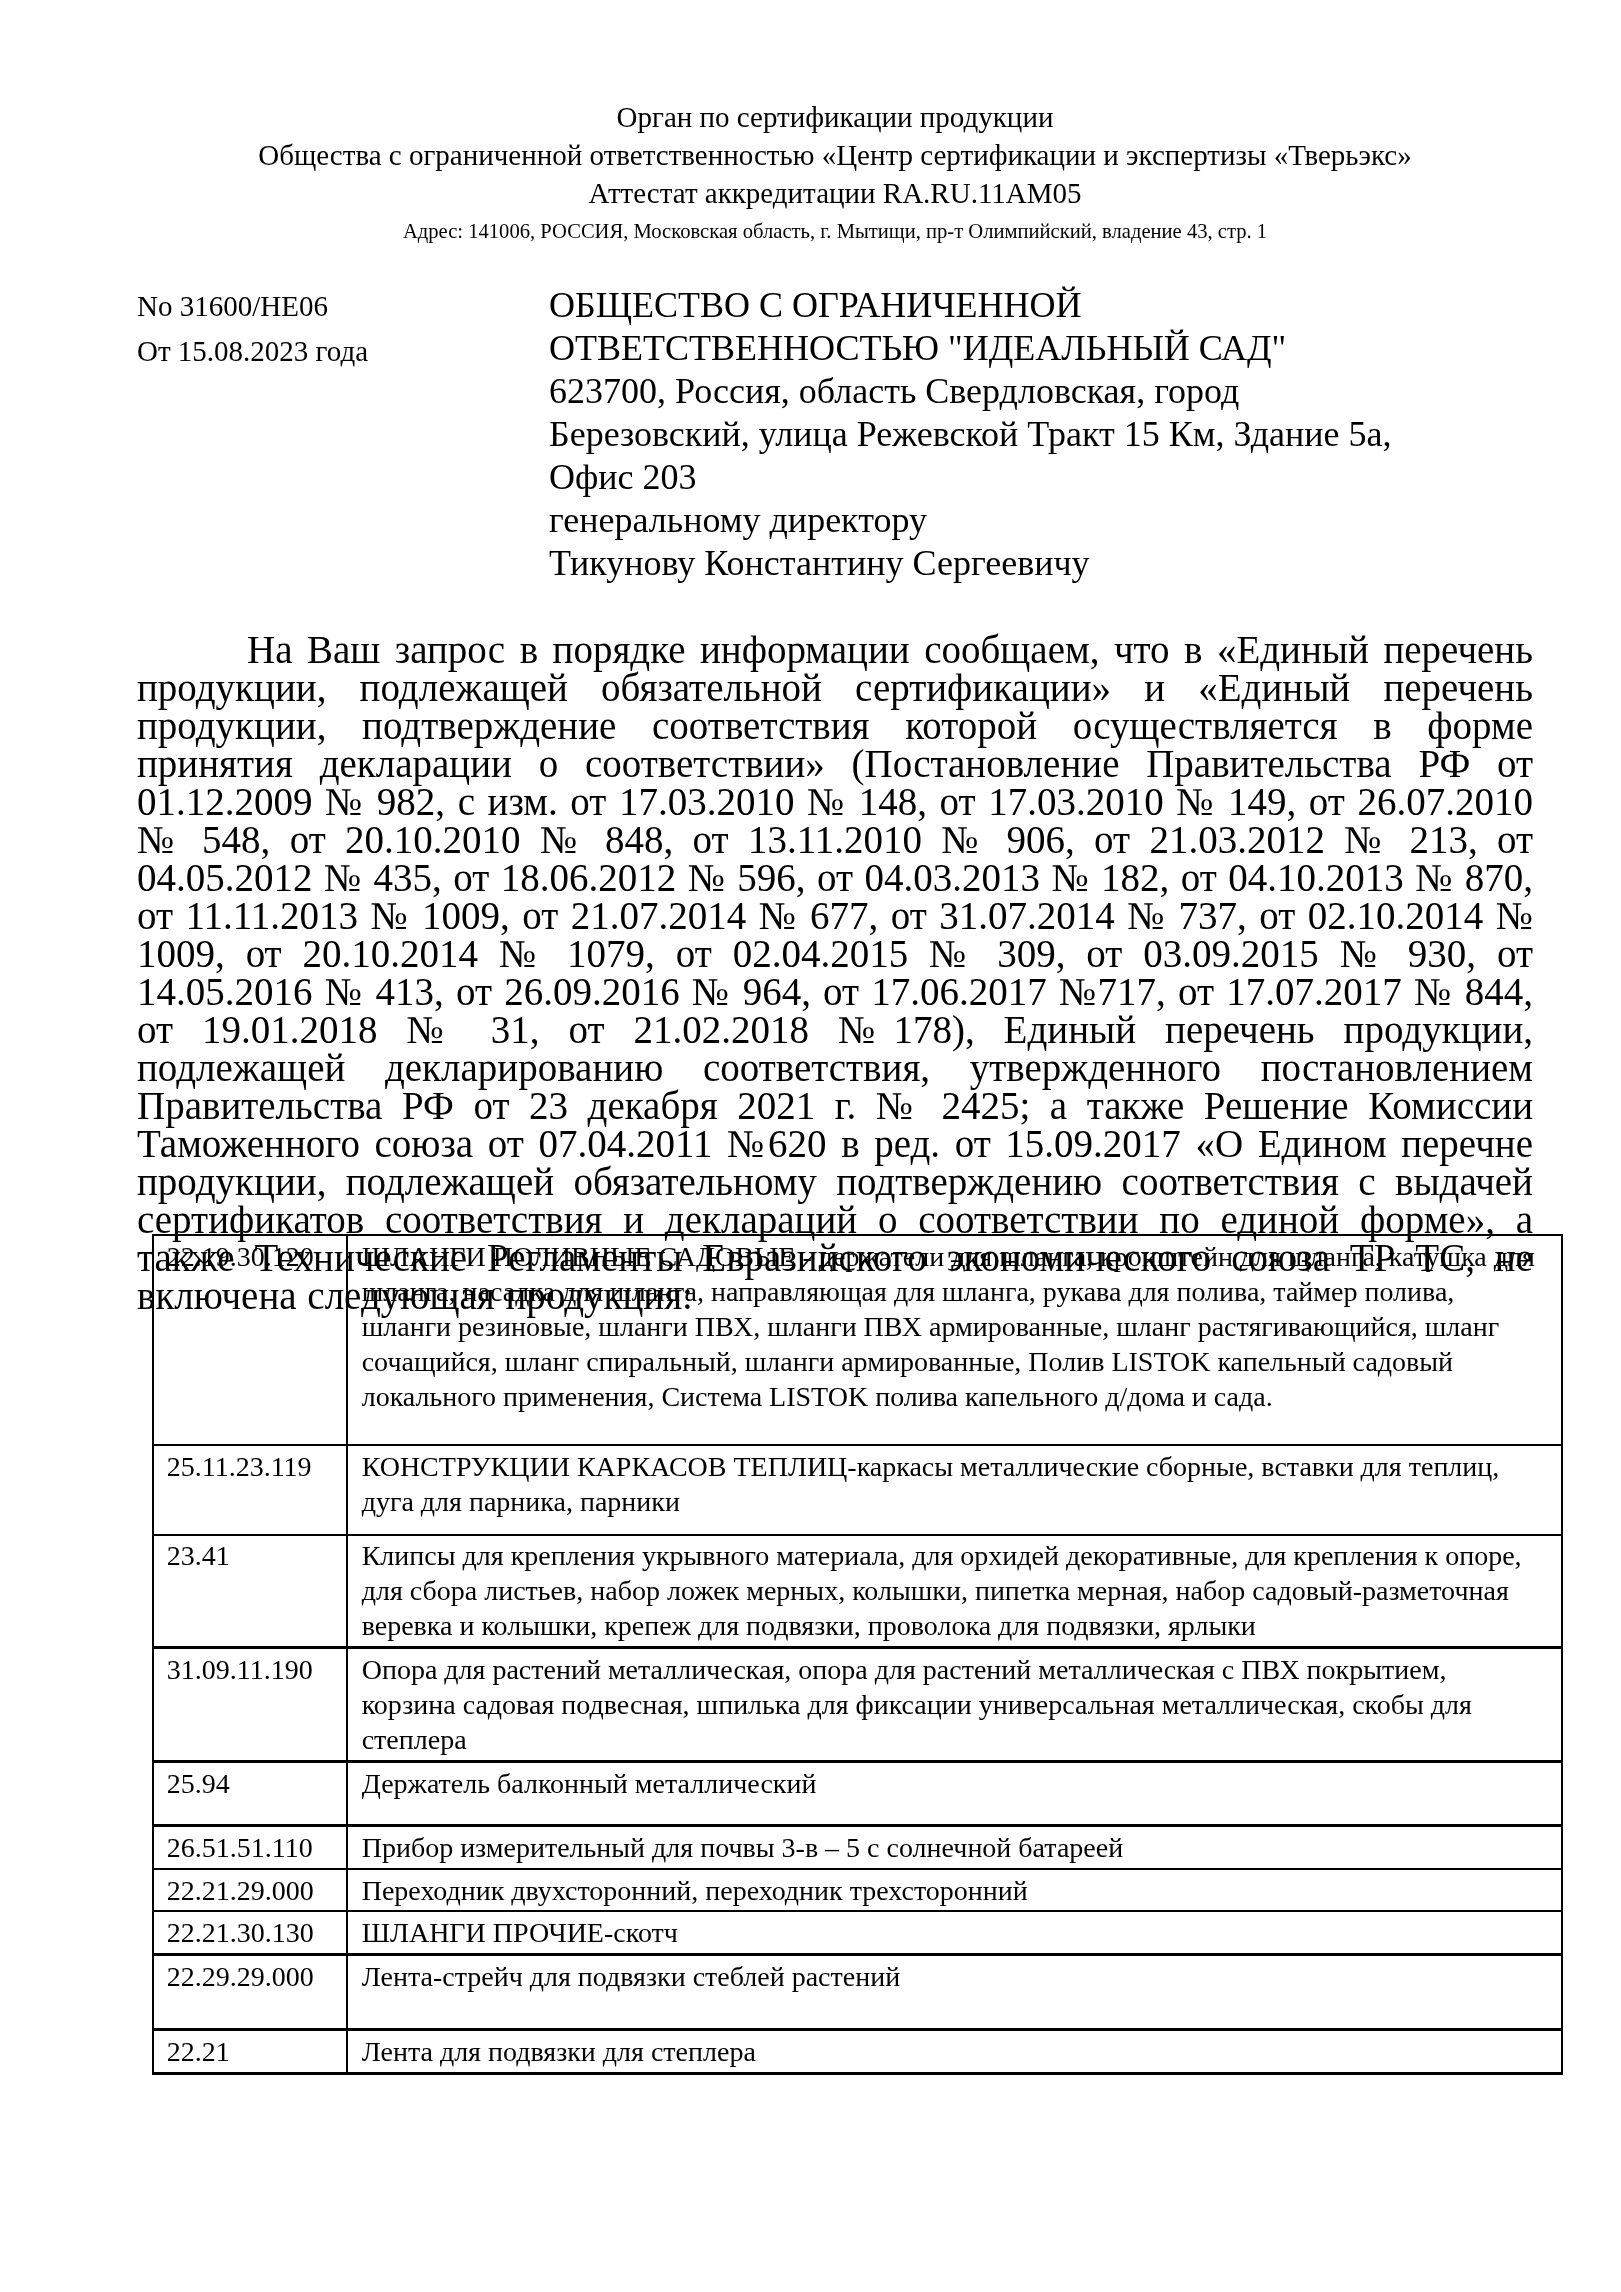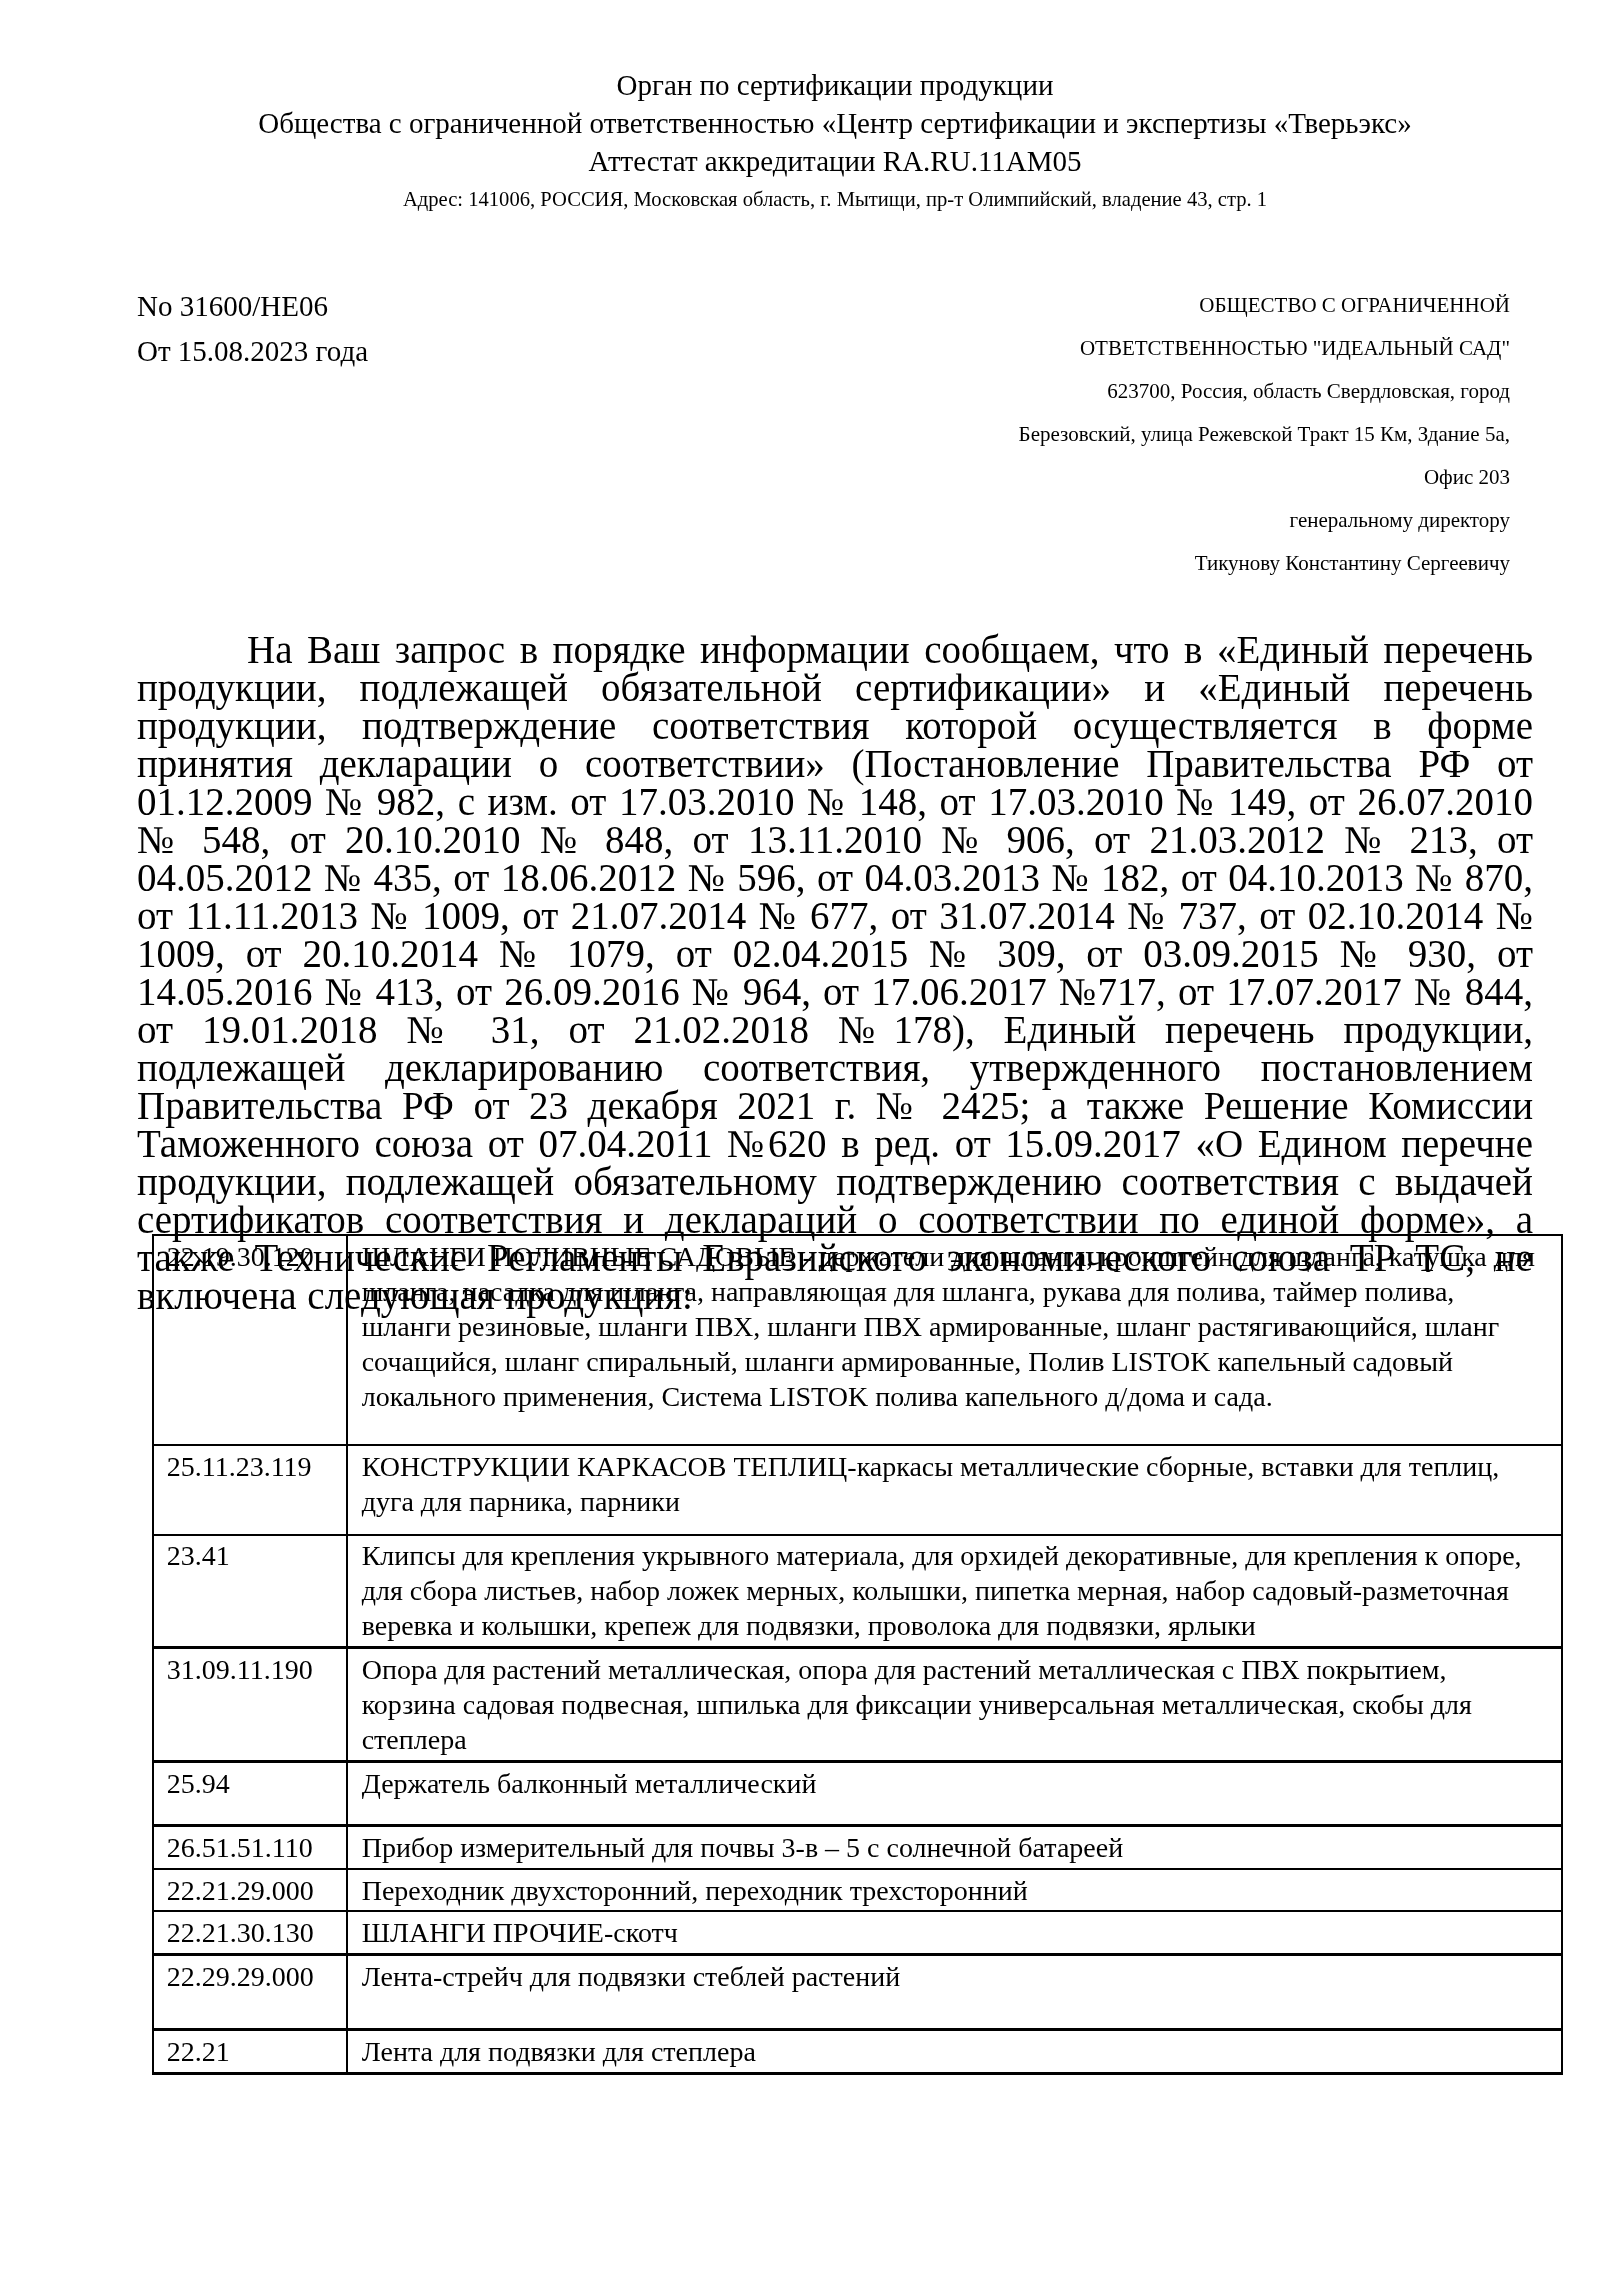--- a/index.html
+++ b/index.html
@@ -7,34 +7,34 @@
     position:relative;
     width:1621px;height:2293px;
     background:#ffffff;
     color:#000;
     font-family:"Liberation Serif","DejaVu Serif",serif;
     overflow:hidden;
     margin:0 auto;
   }
   
   .letterhead{
-    position:absolute;left:137px;top:66px;width:1396px;
+    position:absolute;left:137px;top:98px;width:1396px;
     text-align:center;
   }
   .letterhead .lh-line{font-size:29px;line-height:38px;}
   .letterhead .lh-address{font-size:20.6px;line-height:25.5px;margin-top:6.9px;}
   
   .ref-block{
     position:absolute;left:137px;top:284px;
     font-size:29px;line-height:45px;
   }
   
   .recipient-block{
-    position:absolute;left:526px;top:284px;width:984px;
-    text-align:right;font-size:21px;line-height:43px;
+    position:absolute;left:549px;top:284px;width:984px;
+    font-size:36px;line-height:43px;
   }
   
   .body-paragraph{
     position:absolute;left:137px;top:631px;width:1396px;
     font-size:39px;line-height:38px;
     text-align:justify;text-indent:110px;
     word-spacing:1px;
   }
   
   .products-table{

